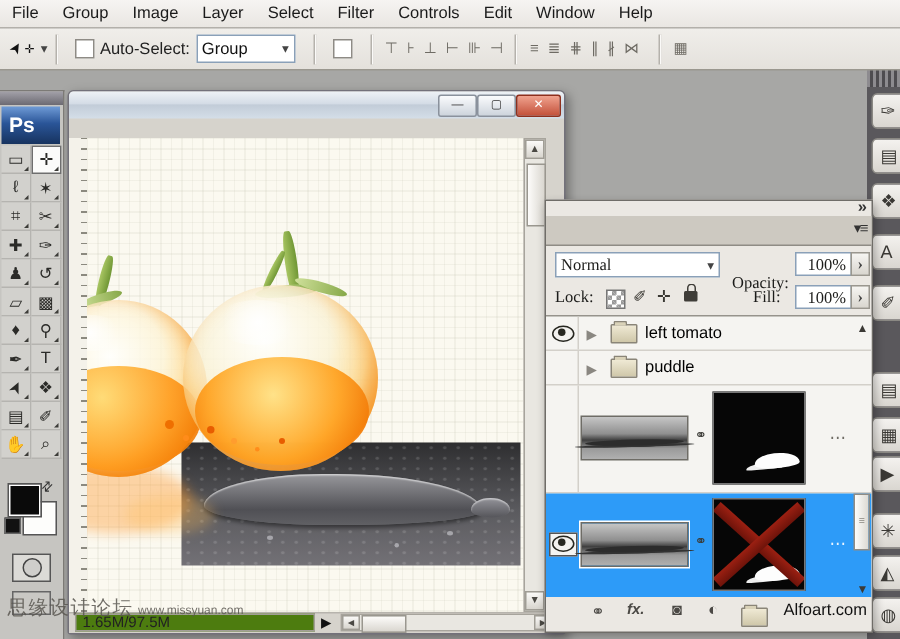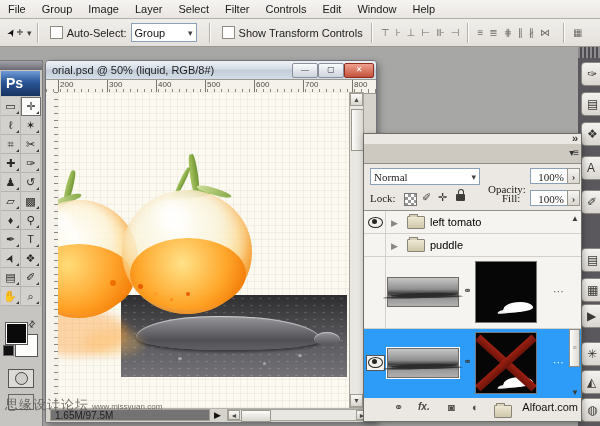--- a/index.html
+++ b/index.html
@@ -92,21 +92,21 @@
   .splash{position:absolute;border-radius:50%;}
   .reflect{position:absolute;border-radius:50%;filter:blur(4px);}
   #cv-watermark{left:38px;top:287px;color:rgba(216,120,55,.45);font-size:9px;letter-spacing:5px;white-space:nowrap;}
   
   #vscroll{left:303px;top:31px;width:15px;height:316px;background:#e9e7e1;border:1px solid #a7a49c;box-sizing:border-box;}
   .sb-btn{position:absolute;width:13px;height:13px;background:linear-gradient(#fbfaf8,#d8d5ce);
           border:1px solid #a09d95;box-sizing:border-box;font-size:7px;color:#4b4944;text-align:center;line-height:11px;}
   #vthumb{position:absolute;left:1px;top:16px;width:13px;height:42px;background:linear-gradient(90deg,#fdfcfa,#d9d6cf);
           border:1px solid #9a978f;box-sizing:border-box;}
   #statusrow{left:0;top:347px;width:330px;height:13px;background:#d6d3cc;border-top:1px solid #b7b4ad;}
-  #statusbox{position:absolute;left:4px;top:0px;width:160px;height:12px;border:1px solid #a19e96;background:#737373;
+  #statusbox{position:absolute;left:4px;top:0px;width:160px;height:12px;border:1px solid #a19e96;background:#4d7c0f;
              font-size:10px;color:#222;line-height:12px;padding-left:4px;box-sizing:border-box;}
   #status-menu{position:absolute;left:168px;top:1px;color:#111;font-size:9px;}
   #hscroll{position:absolute;left:181px;top:0;width:142px;height:12px;background:#e9e7e1;border:1px solid #a7a49c;box-sizing:border-box;}
   #hthumb{position:absolute;left:13px;top:0px;width:28px;height:10px;background:linear-gradient(#fdfcfa,#d9d6cf);border:1px solid #9a978f;}
   
   #layerspanel{left:363px;top:133px;width:217px;height:287px;background:#ebe8e3;border:1px solid #6f6d68;
                box-shadow:1px 2px 6px rgba(0,0,0,.3);z-index:30;}
   #lp-top{left:0;top:0;width:100%;height:10px;}
   #lp-collapse{position:absolute;right:3px;top:-2px;color:#333;font-weight:bold;}
   #lp-tabrow{left:0;top:10px;width:100%;height:19px;background:#cdc9c1;border-bottom:1px solid #8f8c85;}
@@ -185,55 +185,43 @@
   <span style="color:#444;font-size:9px;margin-left:4px;">▾</span>
   <span class="opt-sep"></span>
   <span class="chk"></span>
   <span class="opt-label">Auto-Select:</span>
   <span class="opt-select">
     <span>Group</span>
     <span style="color:#444;font-size:9px;">▾</span>
   </span>
   <span class="opt-sep" style="margin-left:12px;"></span>
   <span class="chk"></span>
-  <span class="opt-label">Show Transform Controls</span>
   <span class="opt-sep" style="margin-left:8px;"></span>
   <span class="icon-gray">⊤</span>
   <span class="icon-gray">⊦</span>
   <span class="icon-gray">⊥</span>
   <span class="icon-gray">⊢</span>
   <span class="icon-gray">⊪</span>
   <span class="icon-gray">⊣</span>
   <span class="opt-sep"></span>
   <span class="icon-gray">≡</span>
   <span class="icon-gray">≣</span>
   <span class="icon-gray">⋕</span>
   <span class="icon-gray">∥</span>
   <span class="icon-gray">∦</span>
   <span class="icon-gray">⋈</span>
   <span class="opt-sep" style="margin-left:10px;"></span>
   <span class="icon-gray">▦</span>
 </div>
 
 <div id="docwin" class="abs">
   <div id="doc-titlebar" class="abs">
-    <span id="doc-title">orial.psd @ 50% (liquid, RGB/8#)</span>
     <span class="wbtn" style="left:246px;">—</span>
     <span class="wbtn" style="left:272px;">▢</span>
     <span class="wbtn close" style="left:298px;width:28px;">✕</span>
-  </div>
-  <div id="doc-ruler" class="abs">
-    <div class="ticks"></div>
-    <span class="rlabel" style="left:12px;">200</span>
-    <span class="rlabel" style="left:61px;">300</span>
-    <span class="rlabel" style="left:110px;">400</span>
-    <span class="rlabel" style="left:159px;">500</span>
-    <span class="rlabel" style="left:208px;">600</span>
-    <span class="rlabel" style="left:257px;">700</span>
-    <span class="rlabel" style="left:306px;">800</span>
   </div>
   <div id="vruler" class="abs">
       <div class="vticks"></div>
     </div>
 
   <div id="canvas" class="abs">
     <div class="slab abs"></div>
     <div class="puddle abs"></div>
     <div class="puddle2 abs"></div>
     <div class="drop" style="left:120px;top:265px;width:4px;height:3px;"></div>

